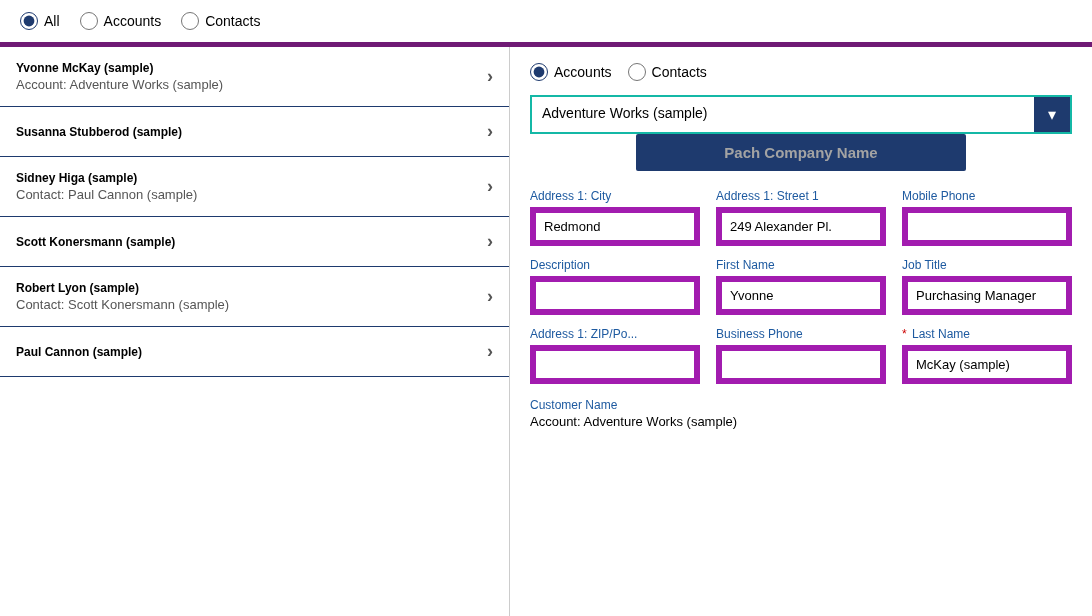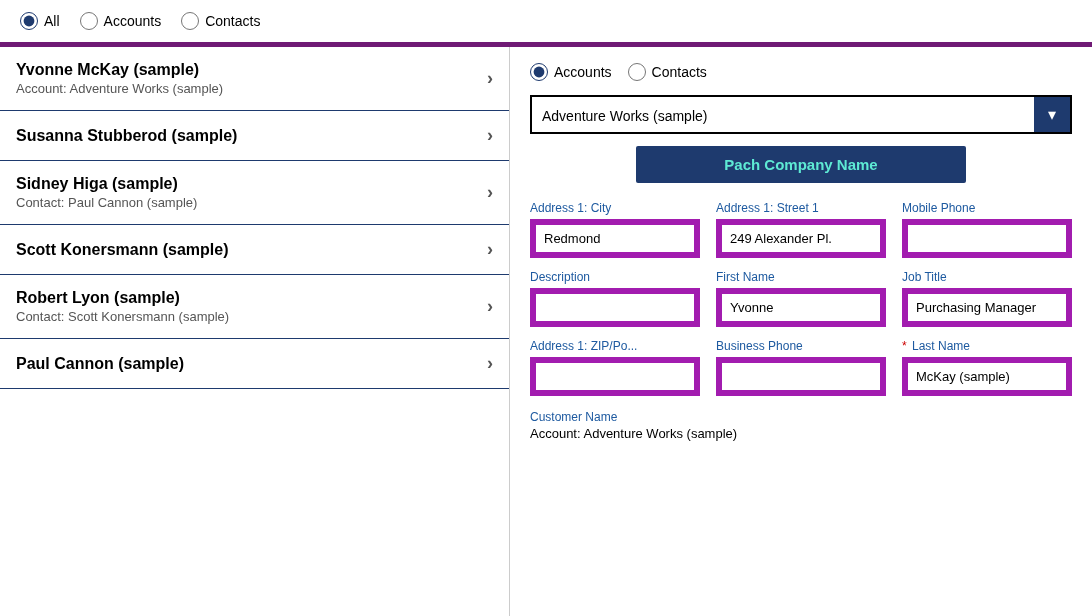--- a/index.html
+++ b/index.html
@@ -60,21 +60,21 @@
       justify-content: space-between;
       padding: 14px 16px;
       border-bottom: 1px solid #1e3a6e;
       cursor: pointer;
     }
     .list-item-content {
       display: flex;
       flex-direction: column;
     }
     .list-item-name {
-      font-size: 16px;
+      font-size: 12px;
       font-weight: 600;
       color: #000;
     }
     .list-item-sub {
       font-size: 13px;
       color: #555;
       margin-top: 2px;
     }
     .list-item-arrow {
       color: #555;
@@ -93,23 +93,22 @@
     .detail-radio-row {
       display: flex;
       align-items: center;
       gap: 16px;
       margin-bottom: 14px;
     }
 
     
     .dropdown-container {
       display: flex;
-      align-items: flex-end;
-      border: 2px solid #000000;
-      margin-bottom: 12px;
+      align-items: flex-start;
+      border: 2px solid #14b8a6;
     }
     .dropdown-value {
       flex: 1;
       padding: 8px 10px;
       font-size: 14px;
       color: #000;
       background: #fff;
     }
     .dropdown-btn {
       background: #1e3a6e;
@@ -124,21 +123,21 @@
     }
 
     
     .patch-btn {
       display: block;
       width: 100%;
       max-width: 330px;
       margin: 0 auto 18px auto;
       padding: 10px;
       background: #1e3a6e;
-      color: #5eead4;
+      color: #a3a3a3;
       font-size: 15px;
       font-weight: 600;
       text-align: center;
       cursor: pointer;
       border: none;
       border-radius: 2px;
     }
 
     
     .form-grid {

